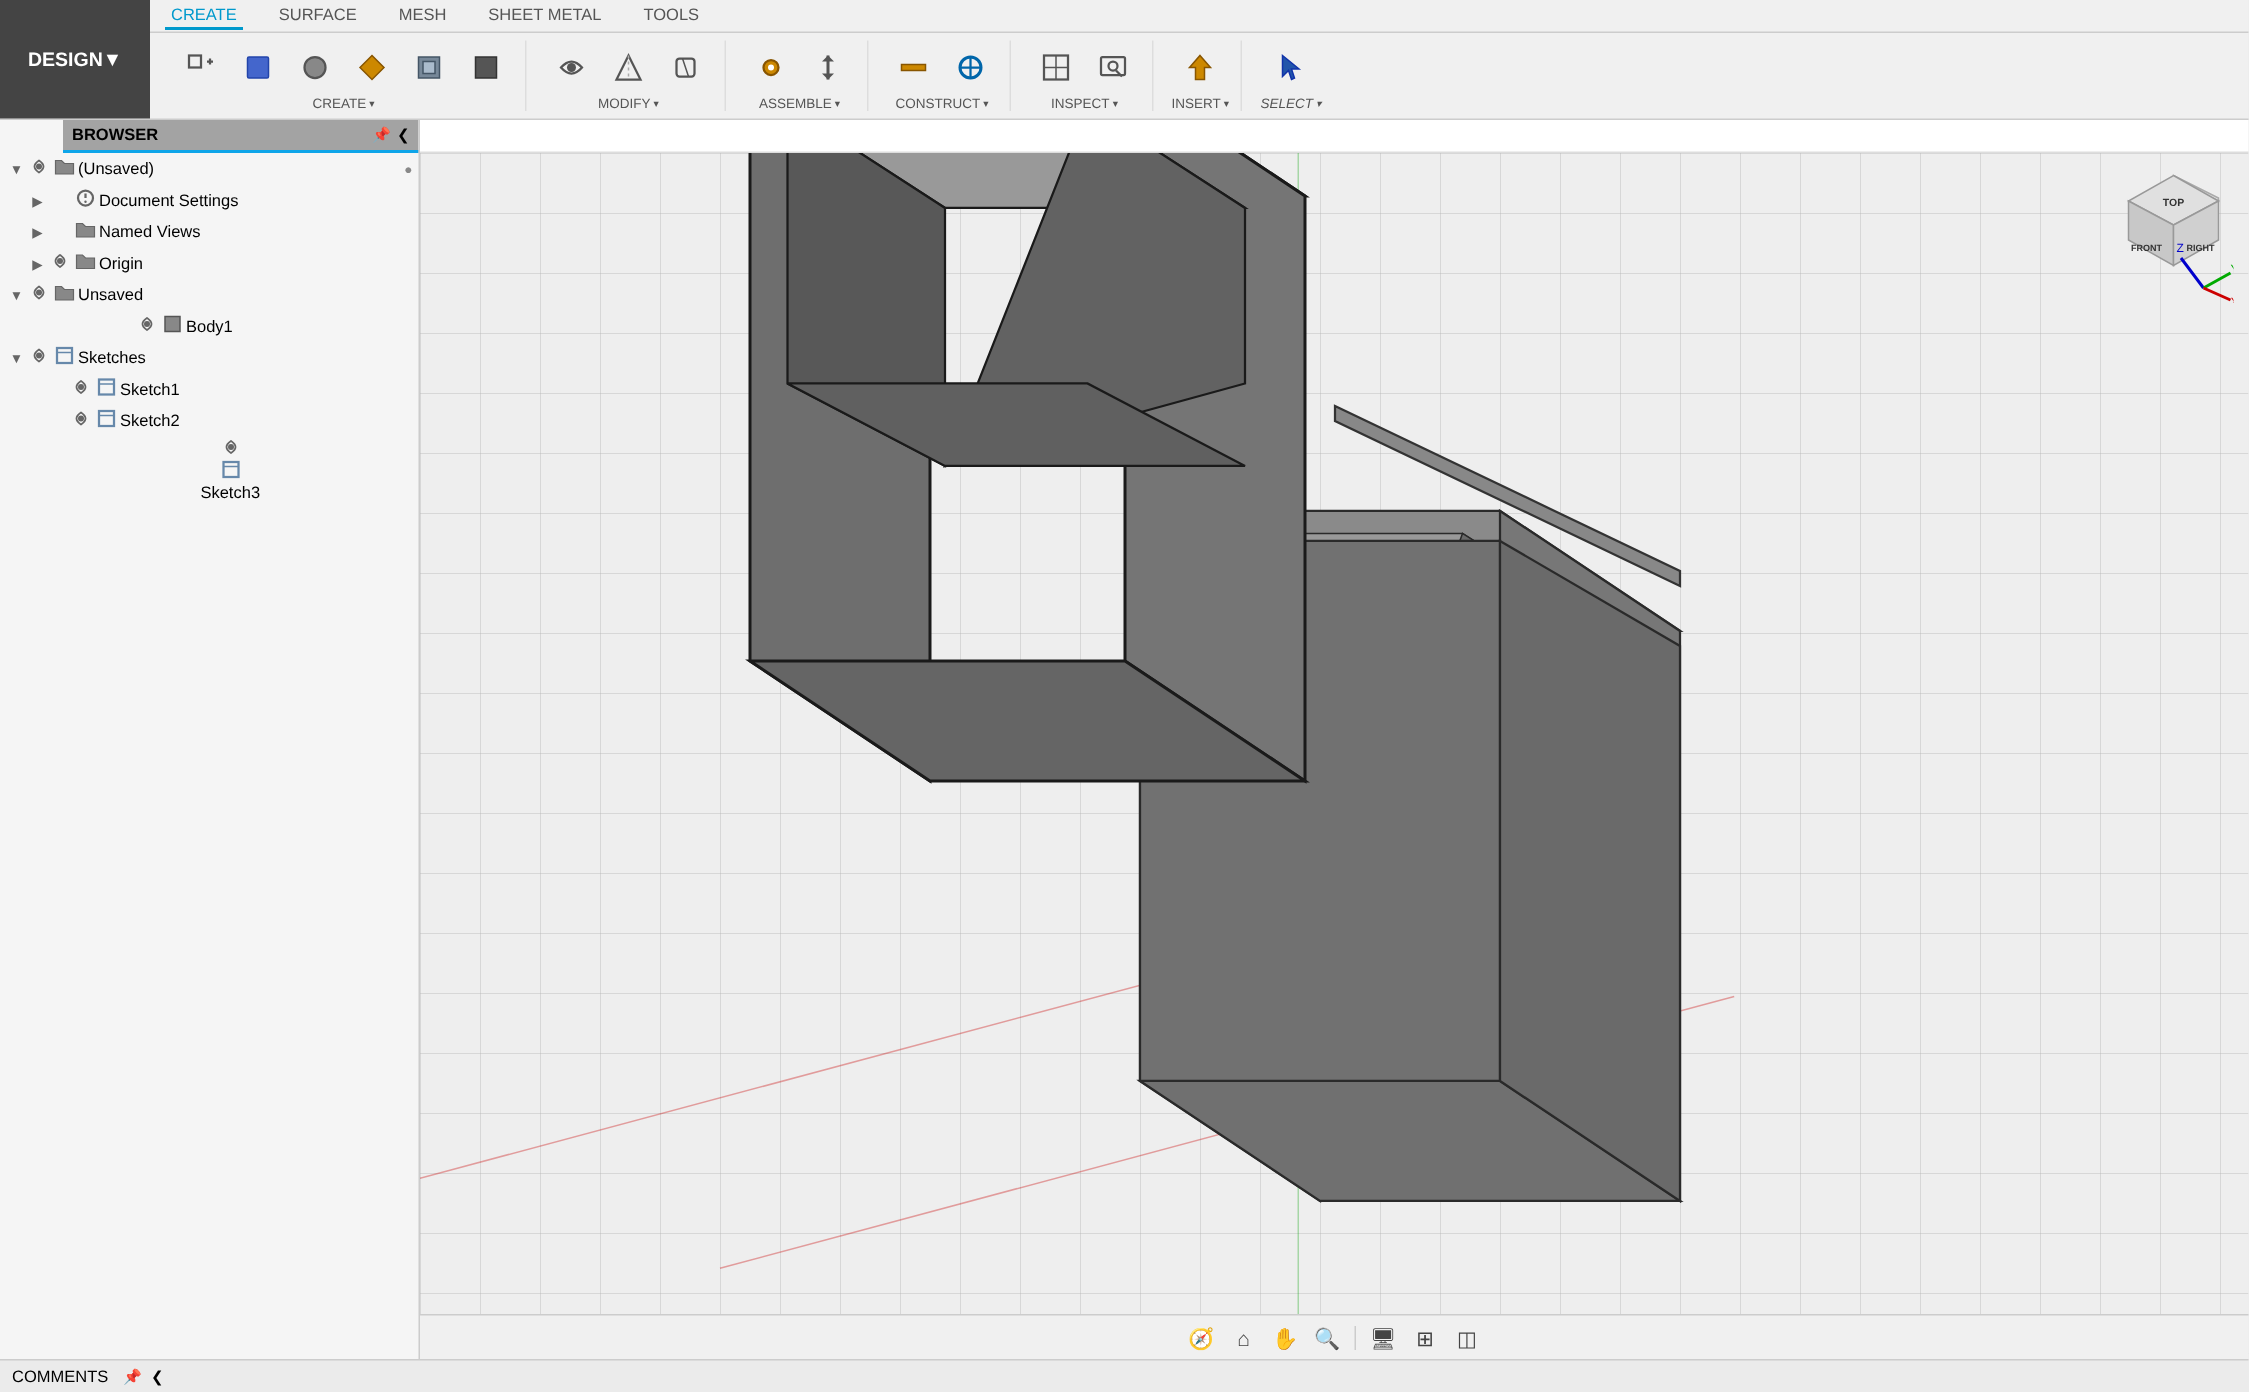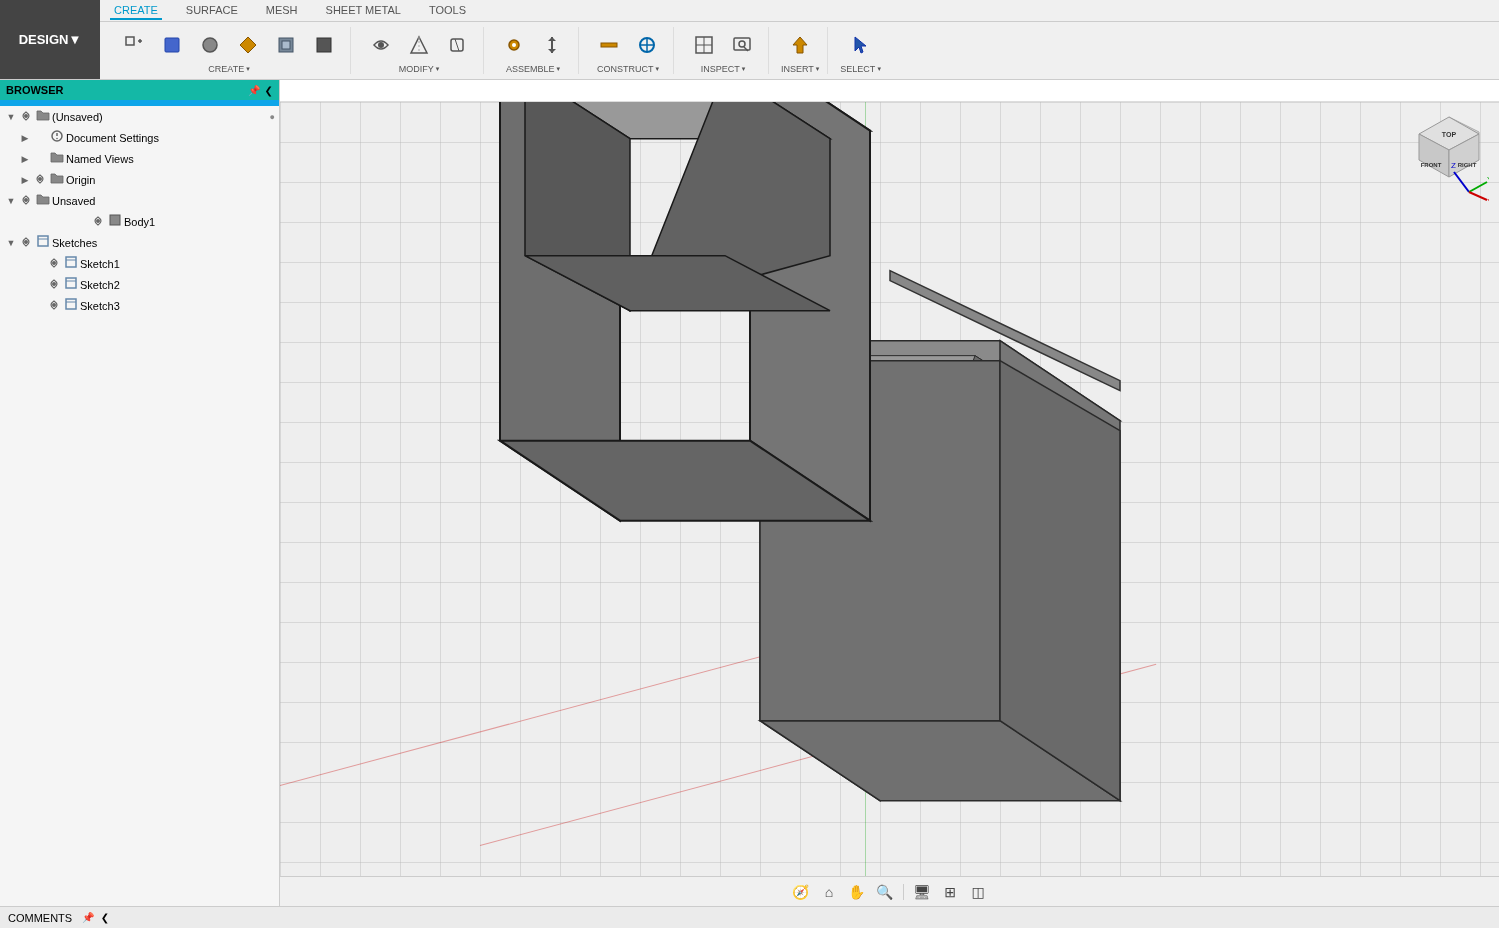--- a/index.html
+++ b/index.html
@@ -36,21 +36,21 @@
       color: #0099cc; border-bottom: 2px solid #0099cc;
     }
 
     #tool-row {
       display: flex; align-items: center; flex: 1; padding: 2px 8px; gap: 4px;
     }
 
     .tool-group {
       display: flex; flex-direction: column; align-items: center; border-right: 1px solid #ddd; padding: 0 8px;
     }
-    .tool-group:last-child { border-right: none; }
+    .tool-group:last-child { border-right: none; font-style: italic; }
 
     .tool-icons {
       display: flex; align-items: center; gap: 2px;
     }
 
     .tool-btn {
       width: 36px; height: 36px; display: flex; flex-direction: column;
       align-items: center; justify-content: center; cursor: pointer;
       border-radius: 4px; background: transparent;
       font-size: 18px; color: #555;
@@ -63,21 +63,21 @@
     .tool-label .caret { font-size: 7px; }
 
     
     #browser {
       position: absolute; top: 80px; left: 0; bottom: 22px; width: 280px;
       background: #f5f5f5; border-right: 1px solid #ccc; overflow-y: auto;
     }
 
     #browser-header {
       display: flex; align-items: center; padding: 4px 6px;
-      border-bottom: 6px solid #0ea5e9; background: #14b8a6;
+      border-bottom: 2px solid #0ea5e9; background: #a3a3a3; margin-left: 42px;
     }
     #browser-title { font-size: 11px; font-weight: bold; flex: 1; }
     #browser-controls { display: flex; gap: 4px; }
 
     .browser-item {
       display: flex; align-items: center; padding: 2px 4px; cursor: pointer;
       font-size: 11px;
     }
 
     .browser-item .expand { width: 14px; text-align: center; color: #666; font-size: 9px; }
@@ -414,21 +414,21 @@
         <span class="vis-icon"><svg width="14" height="10" viewBox="0 0 14 10">
             <path d="M7 1 Q1 5 7 9 Q13 5 7 1Z" fill="none" stroke="#666" stroke-width="1.2"></path>
             <circle cx="7" cy="5" r="2" fill="#666"></circle>
           </svg></span>
         <span class="folder-icon"><svg width="14" height="14" viewBox="0 0 14 14">
             <rect x="2" y="2" width="10" height="10" fill="none" stroke="#6688aa" stroke-width="1.5"></rect>
             <line x1="2" y1="5" x2="12" y2="5" stroke="#6688aa" stroke-width="1"></line>
           </svg></span>
         <span class="label">Sketch2</span>
       </div>
-      <div class="browser-item" style="padding-left: 32px;">
+      <div class="browser-item" style="padding-left: 32px; flex-direction: column;">
         <span class="expand"></span>
         <span class="vis-icon"><svg width="14" height="10" viewBox="0 0 14 10">
             <path d="M7 1 Q1 5 7 9 Q13 5 7 1Z" fill="none" stroke="#666" stroke-width="1.2"></path>
             <circle cx="7" cy="5" r="2" fill="#666"></circle>
           </svg></span>
         <span class="folder-icon"><svg width="14" height="14" viewBox="0 0 14 14">
             <rect x="2" y="2" width="10" height="10" fill="none" stroke="#6688aa" stroke-width="1.5"></rect>
             <line x1="2" y1="5" x2="12" y2="5" stroke="#6688aa" stroke-width="1"></line>
           </svg></span>
         <span class="label">Sketch3</span>

